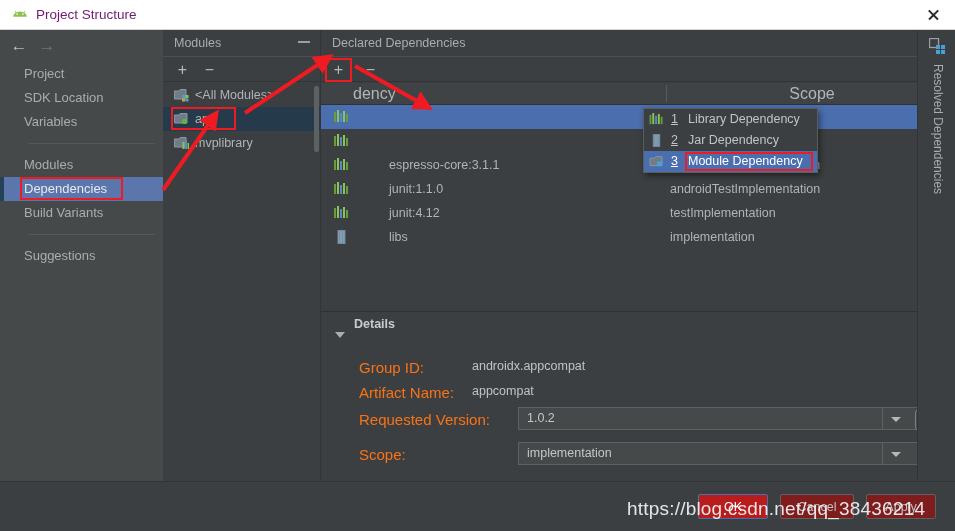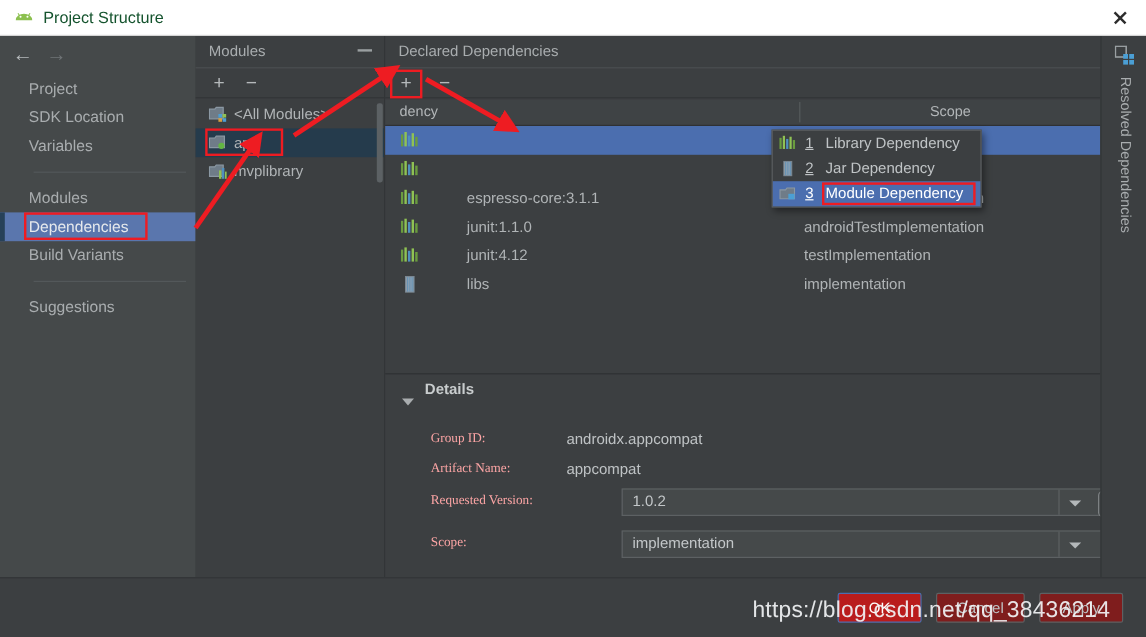--- a/index.html
+++ b/index.html
@@ -8,21 +8,21 @@
     font-family:"Liberation Sans","DejaVu Sans",sans-serif;
     background:#3c3f41;color:#bbbbbb;font-size:12px;
     -webkit-font-smoothing:antialiased;
   }
   #root{position:relative;width:955px;height:531px;}
 
   
   .titlebar{position:absolute;left:0;top:0;width:955px;height:30px;background:#ffffff;
     border-bottom:1px solid #d5d5d5;box-sizing:border-box;}
   .title-icon{position:absolute;left:11px;top:8px;width:18px;height:14px;}
-  .title-text{position:absolute;left:36px;top:7px;font-size:13.5px;color:#14532d;}
+  .title-text{position:absolute;left:36px;top:7px;font-size:13.5px;color:#701a75;}
   .close-btn{position:absolute;right:0px;top:0;width:44px;height:29px;cursor:pointer;}
   .close-btn::before,.close-btn::after{content:"";position:absolute;left:16px;top:14px;
     width:13px;height:1.6px;background:#2c2c2c;}
   .close-btn::before{transform:rotate(45deg);}
   .close-btn::after{transform:rotate(-45deg);}
 
   
   .win{position:absolute;left:0;top:30px;width:955px;height:501px;background:#3c3f41;}
 
   
@@ -62,21 +62,21 @@
   
   .decl{position:absolute;left:320px;top:0;width:597px;height:451px;background:#3c3f41;
     border-left:1px solid #323537;box-sizing:border-box;}
   .dep-toolbar{position:absolute;left:0;top:26px;width:596px;height:26px;
     border-top:1px solid #4b4f51;border-bottom:1px solid #323537;box-sizing:border-box;}
   .plus-box{position:absolute;left:4px;top:1px;width:27px;height:24px;border:2px solid #ee1c22;
     box-sizing:border-box;pointer-events:none;}
 
   .tbl{position:absolute;left:0;top:53px;width:596px;height:228px;}
   .tbl-head{position:relative;height:21px;background:#3f4345;border-bottom:1px solid #2f3133;}
-  .th{position:absolute;top:0;height:21px;line-height:21px;color:#b2b6b8;font-size:12px;}
+  .th{position:absolute;top:0;height:21px;line-height:21px;color:#b2b6b8;font-size:16px;margin-left:20px;}
   .th.c1{left:12px;}
   .th.c2{left:346px;width:250px;text-align:center;}
   .th-div{position:absolute;left:345px;top:2px;width:1px;height:17px;background:#565b5d;}
   .rows{position:absolute;left:0;top:22px;width:596px;}
   .row{position:relative;height:24px;line-height:24px;color:#b0b4b6;font-size:12.5px;cursor:pointer;}
   .row.selected{background:#4b6eaf;color:#ffffff;}
   .row-name{position:absolute;left:36px;white-space:nowrap;margin-left:32px;}
   .row-scope{position:absolute;left:349px;white-space:nowrap;}
   .row-icon{position:absolute;left:13px;top:5px;width:15px;height:14px;}
 
@@ -91,21 +91,21 @@
   .menu-label{position:absolute;left:44px;text-align:center;}
   .menu-box{position:absolute;left:41px;top:1px;width:128px;height:19px;
     border:2px solid #ee1c22;box-sizing:border-box;pointer-events:none;}
 
   
   .details{position:absolute;left:0;top:281px;width:596px;height:170px;
     border-top:1px solid #2f3133;box-sizing:border-box;}
   .det-head{position:absolute;left:14px;top:5px;color:#c8cccd;font-size:12.5px;font-weight:bold;}
   .det-tri{position:absolute;left:14px;top:20px;width:0;height:0;cursor:pointer;
     border-left:5px solid transparent;border-right:5px solid transparent;border-top:6px solid #a9adaf;}
-  .det-label{position:absolute;color:#fca5a5;font-size:11px;font-family:Liberation Serif, serif;}
+  .det-label{position:absolute;color:#f97316;font-size:15px;}
   .det-value{position:absolute;color:#bfc3c5;font-size:12.5px;}
   .field{position:absolute;background:#45494a;border:1px solid #5d6163;box-sizing:border-box;
     height:23px;line-height:21px;color:#c3c7c9;font-size:12.5px;padding-left:8px;cursor:text;margin-left:47px;}
   .fld-btn{position:absolute;top:0;width:25px;height:21px;border-left:1px solid #5d6163;cursor:pointer;}
   .fld-btn::after{content:"";position:absolute;left:8px;top:9px;width:0;height:0;
     border-left:5px solid transparent;border-right:5px solid transparent;border-top:5px solid #b4b8ba;}
   .pill{position:absolute;width:9px;height:20px;border:1px solid #7d8183;border-radius:4px;cursor:pointer;}
 
   
   .rtab{position:absolute;left:917px;top:0;width:38px;height:451px;background:#3c3f41;

